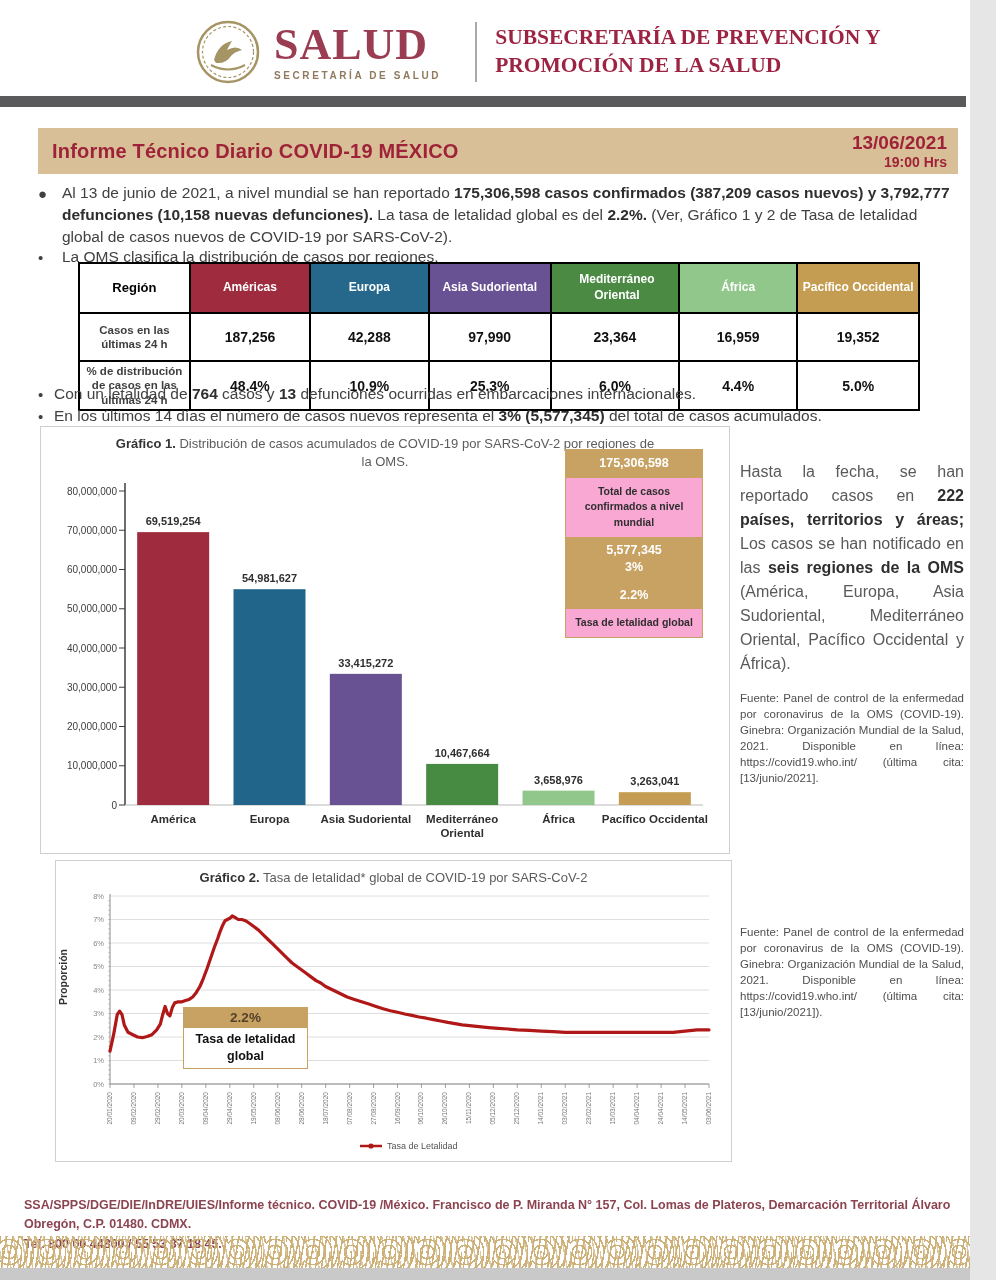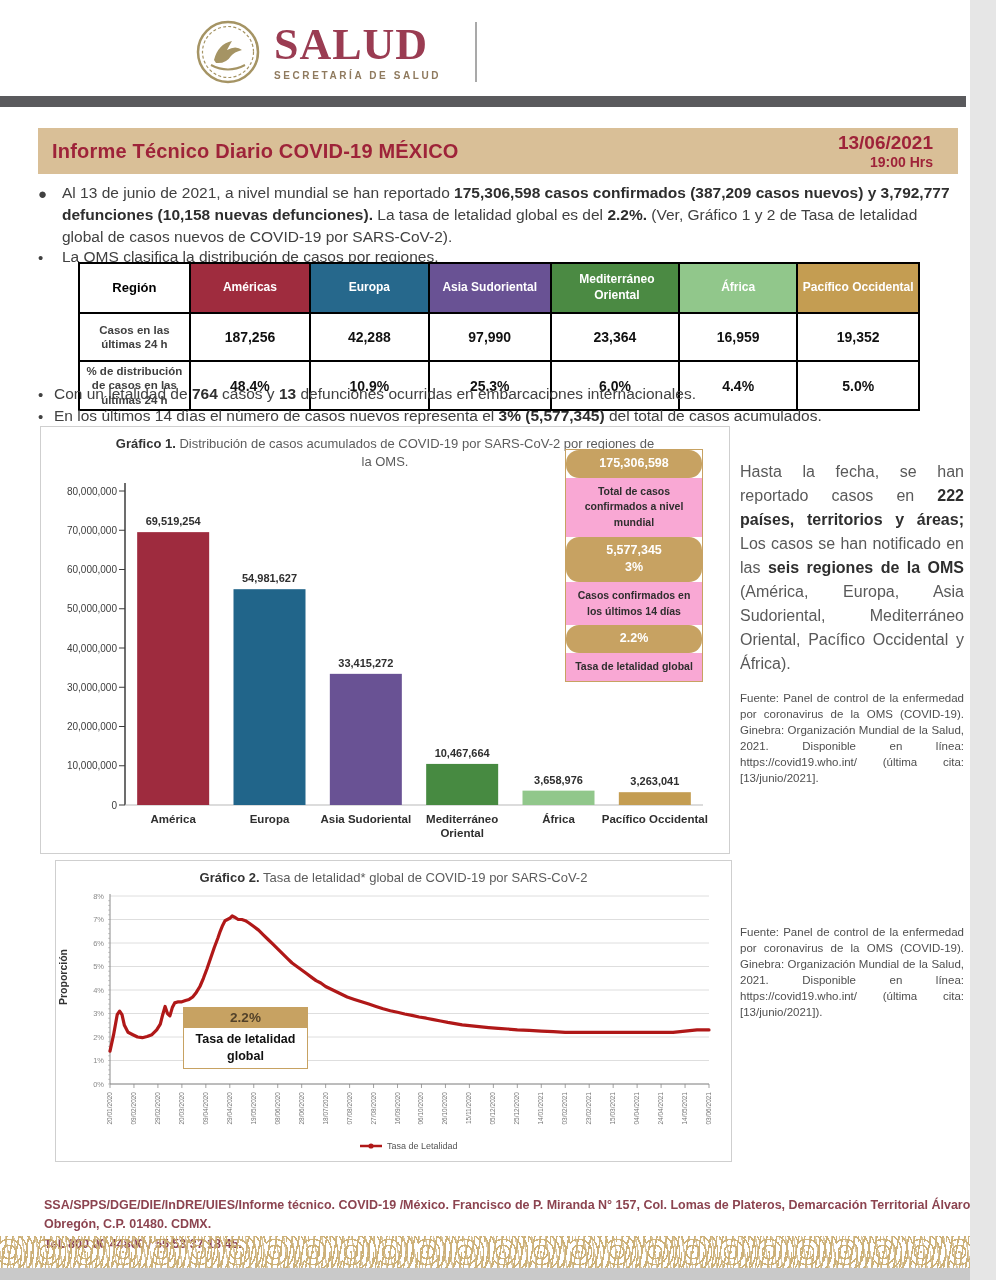--- a/index.html
+++ b/index.html
@@ -18,21 +18,21 @@
   .brand-sub{font-size:10px;font-weight:700;letter-spacing:2.6px;color:#8f7a5e;margin-top:3px;}
   .hdr-div{width:2px;height:60px;background:#a9a9a9;margin:0 18px 0 4px;}
   .hdr-title{font-family:"Liberation Serif",serif;font-weight:700;font-size:21.5px;
              line-height:1.3;color:#9d2342;}
   .gray-bar{position:absolute;left:0;top:96px;width:966px;height:11px;background:#5a5a5d;}
 
   
   .banner{position:absolute;left:38px;top:128px;width:920px;height:46px;background:#d9bf97;
           display:flex;align-items:center;justify-content:space-between;gap:7px;}
   .banner-title{font-size:20px;font-weight:700;color:#9e2339;padding-left:14px;letter-spacing:.2px;}
-  .banner-dt{text-align:right;padding-right:25px;color:#9e2339;font-weight:700;}
+  .banner-dt{text-align:right;padding-right:11px;color:#9e2339;font-weight:700;}
   .banner-date{font-size:19px;}
   .banner-time{font-size:14px;}
 
   
   .bullet{position:absolute;display:flex;font-size:15.5px;line-height:1.42;color:#414141;}
   .bullet .dot{width:24px;flex:0 0 24px;font-size:15px;padding-top:1px;}
   .bseg{font-weight:700;color:#2e2e2e;}
 
   
   .rtable{position:absolute;left:78px;top:262px;width:842px;border-collapse:collapse;}
@@ -46,40 +46,40 @@
   .chartbox{position:absolute;background:#fff;border:1.5px solid #cfcfcf;}
   .chart-title{text-align:center;font-size:13px;color:#5c5c5c;margin-top:8px;line-height:1.4;
                padding:0 70px;}
   .chart-title .pfx{font-weight:700;color:#333;}
   #chart1-box{left:40px;top:426px;width:688px;height:426px;}
   #chart2-box{left:55px;top:860px;width:675px;height:300px;}
 
   
   .stats-box{position:absolute;left:524px;top:22px;width:136px;border:1px solid #c7a262;}
   .stat-val{background:#c7a262;color:#fff;font-weight:700;font-size:12.5px;text-align:center;
-            padding:5px 2px;line-height:1.4;border-radius:13px;}
+            padding:5px 2px;line-height:1.4;}
   .stat-lab{background:#f9a8d4;color:#2e2e2e;font-weight:700;font-size:10.5px;text-align:center;
             padding:6px 4px;line-height:1.5;}
 
   
   .anno{position:absolute;left:127px;top:146px;width:125px;}
   .anno-val{background:#c7a262;color:#53422a;font-weight:700;font-size:13.5px;text-align:center;padding:3px 0;}
   .anno-lab{background:#fff;border:1px solid #c7a262;border-top:none;color:#111;font-weight:700;
             font-size:12.5px;text-align:center;line-height:1.35;padding:3px 0;}
 
   
   .side1{position:absolute;left:740px;top:460px;width:224px;}
   .side-para{font-size:16px;line-height:1.5;color:#595959;text-align:justify;}
   .side-small{font-size:11.5px;line-height:1.4;color:#4f4f4f;text-align:justify;margin-top:26px;}
   .side2{position:absolute;left:740px;top:924px;width:224px;}
   .side2 .side-small{margin-top:0;}
   .side2 .side-note{margin-top:26px;}
 
   
-  .footer{position:absolute;left:44px;top:1196px;width:928px;font-size:12.5px;font-weight:700;
+  .footer{position:absolute;left:24px;top:1196px;width:928px;font-size:12.5px;font-weight:700;
           color:#8c4450;line-height:1.55;}
 
   
   .deco{position:absolute;left:0;top:1236px;width:996px;height:32px;
     background:
       repeating-radial-gradient(circle at 9px 16px, #c8a96b 0 1.5px, rgba(0,0,0,0) 1.5px 6px),
       repeating-linear-gradient(100deg, #c8a96b 0 1.5px, rgba(0,0,0,0) 1.5px 6px),
       repeating-linear-gradient(80deg, rgba(0,0,0,0) 0 2px, #d8c296 2px 3.5px, rgba(0,0,0,0) 3.5px 8px);
     background-size:38px 32px,22px 32px,30px 32px;opacity:.9;}
 
@@ -96,20 +96,24 @@
         <circle cx="32" cy="32" r="30" fill="none" stroke="#a59464" stroke-width="2.5"></circle>
         <circle cx="32" cy="32" r="25.5" fill="none" stroke="#a59464" stroke-width="1.2" stroke-dasharray="3 2.2"></circle>
         <path d="M18 40 Q22 24 36 21 Q33 26 31 30 Q40 25 46 30 Q38 32 35 36 Q30 44 20 43 Z" fill="#a59464"></path>
         <path d="M15 45 Q32 54 49 45" stroke="#a59464" stroke-width="2" fill="none"></path>
       </svg>
       <div class="brand-block">
         <div class="brand">SALUD</div>
         <div class="brand-sub">SECRETARÍA DE SALUD</div>
       </div>
       <div class="hdr-div"></div>
+      <div class="hdr-title">
+        <div>SUBSECRETARÍA DE PREVENCIÓN Y</div>
+        <div>PROMOCIÓN DE LA SALUD</div>
+      </div>
     </div>
   </div>
   <div class="gray-bar"></div>
 
   <div class="banner">
     <div class="banner-title">Informe Técnico Diario COVID-19 MÉXICO</div>
     <div class="banner-dt">
       <div class="banner-date">13/06/2021</div>
       <div class="banner-time">19:00 Hrs</div>
     </div>
@@ -212,21 +216,20 @@
       </svg>
     <div class="stats-box" id="stats-box">
         <div class="stat-val">
           <div>175,306,598</div>
         </div>
         <div class="stat-lab">Total de casos confirmados a nivel mundial</div>
         <div class="stat-val">
           <div>5,577,345</div>
           <div>3%</div>
         </div>
-        <div class="stat-lab">Casos confirmados en los últimos 14 días</div>
         <div class="stat-val">
           <div>2.2%</div>
         </div>
         <div class="stat-lab">Tasa de letalidad global</div>
       </div>
   </div>
 
   <div class="side1">
     <div class="side-para"><span>Hasta la fecha, se han reportado casos en </span><span class="bseg">222 países, territorios y áreas;</span><span> Los casos se han notificado en las </span><span class="bseg">seis regiones de la OMS</span><span> (América, Europa, Asia Sudoriental, Mediterráneo Oriental, Pacífico Occidental y África).</span></div>
     <div class="side-small" style="margin-top:14px;">Fuente: Panel de control de la enfermedad por coronavirus de la OMS (COVID-19). Ginebra: Organización Mundial de la Salud, 2021. Disponible en línea: https://covid19.who.int/ (última cita: [13/junio/2021].</div>

